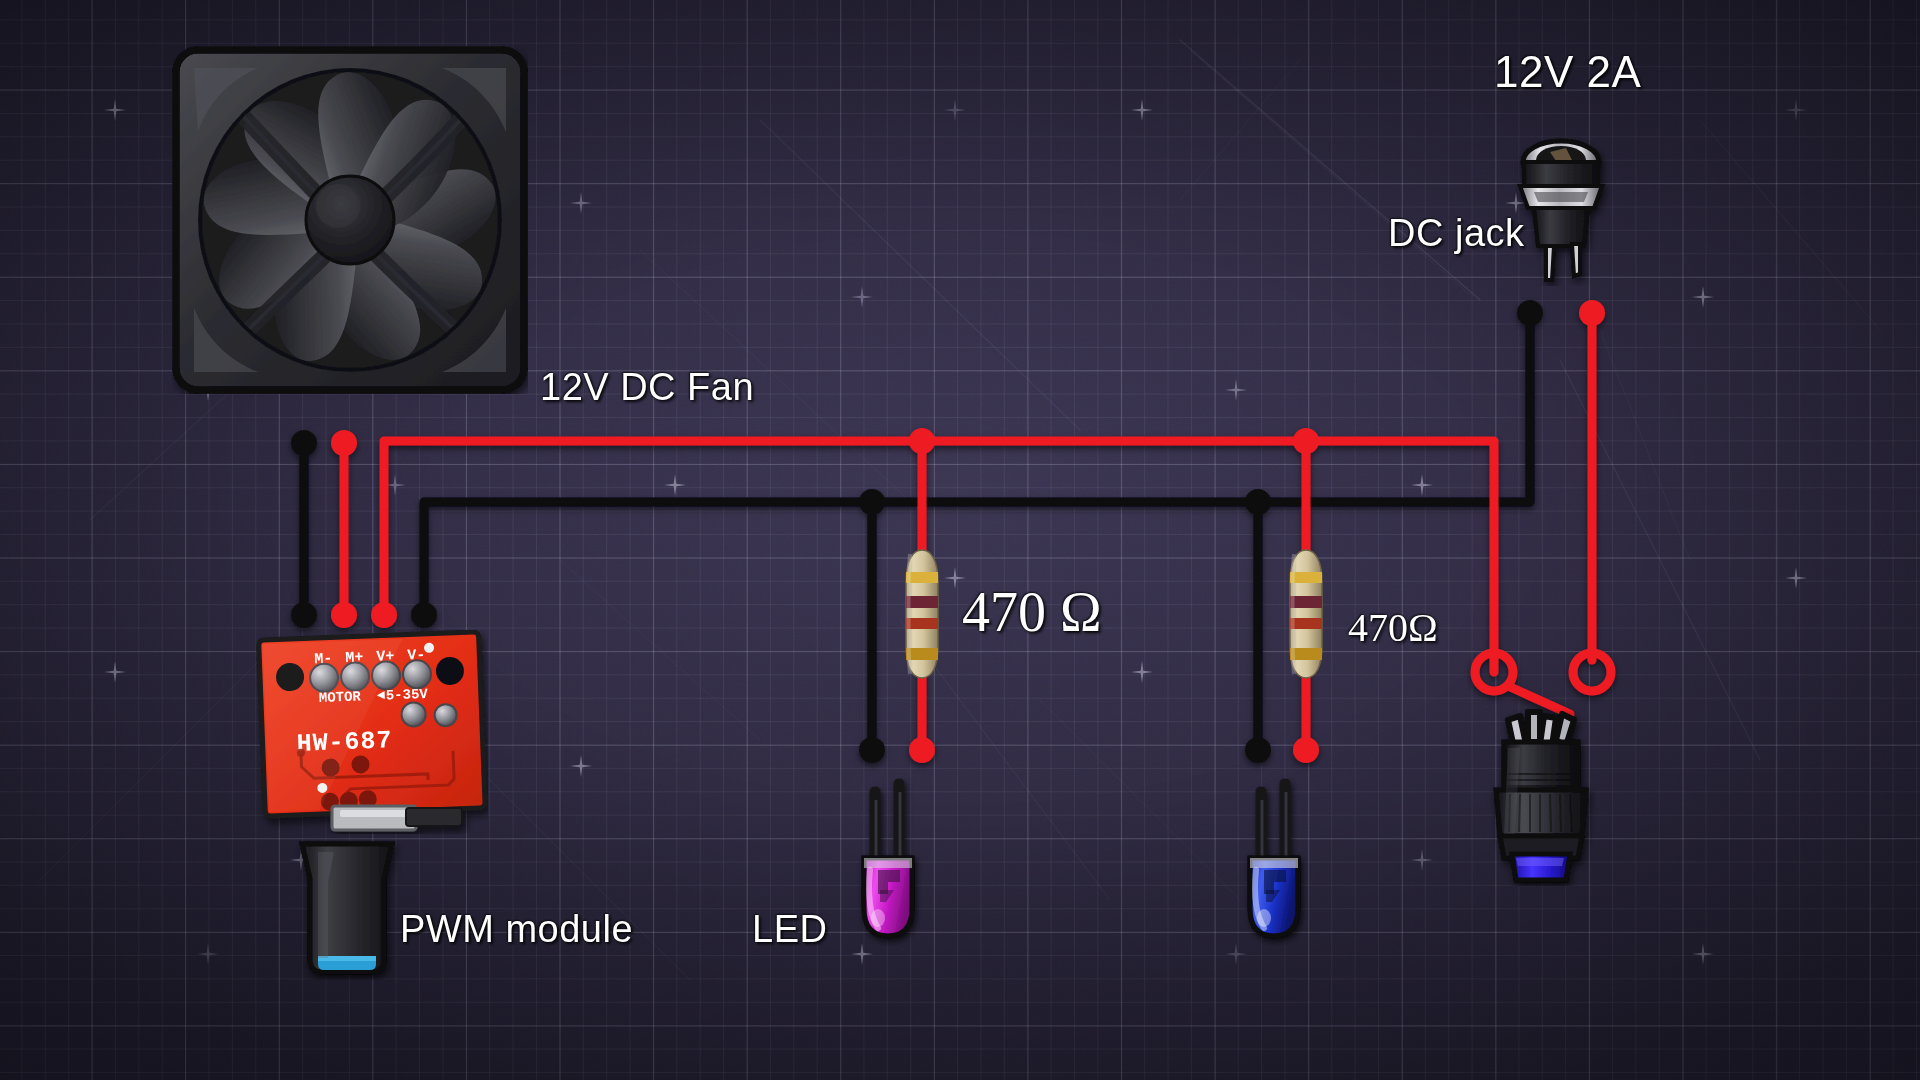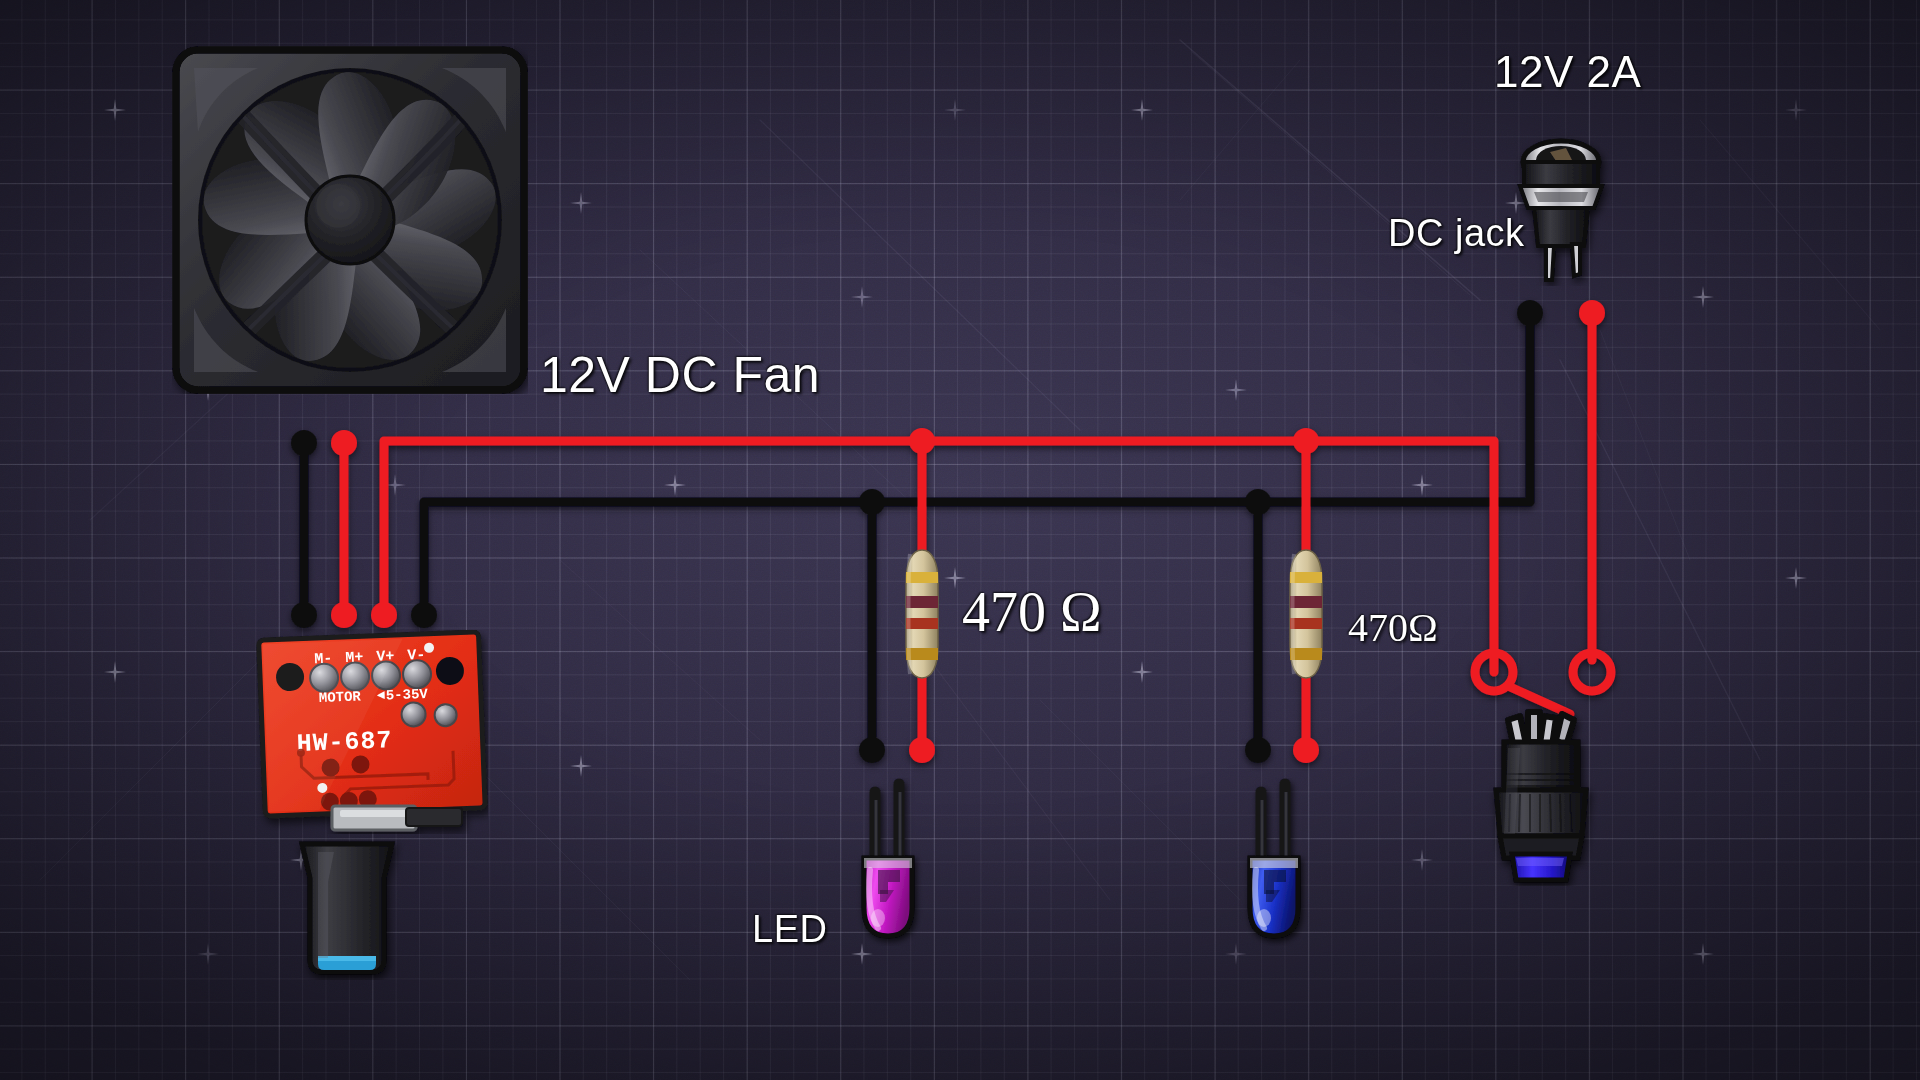--- a/index.html
+++ b/index.html
@@ -574,20 +574,21 @@
         <path d="M18,128 L100,128 L96,150 L22,150 Z" fill="#1d1d22" stroke="#0a0a0c" stroke-width="5"></path>
 
         <path d="M30,146 L88,146 L84,172 L34,172 Z" fill="url(#btnGlow)" stroke="#09090b" stroke-width="5"></path>
         <path d="M34,150 L82,150 L80,158 L36,158 Z" fill="#7a68ff" opacity=".45"></path>
 
         <path d="M26,40 L38,40 L33,126 L22,126 Z" fill="#7a7a86" opacity=".18"></path>
       </g>
     </svg>
   </div>
 
-  <div class="lbl" style="left:540px;top:346px;font-size:50px;text-align:center;">12V DC Fan</div>
+  <div class="lbl" style="left:540px;top:366px;font-size:38px;text-align:center;">12V DC Fan</div>
   <div class="lbl" style="left:1494px;top:47px;font-size:44px;">12V 2A</div>
   <div class="lbl" style="left:1388px;top:212px;font-size:38px;">DC jack</div>
   <div class="lbl serif" style="left:962px;top:580px;font-size:56px;">470 Ω</div>
   <div class="lbl serif" style="left:1348px;top:580px;font-size:40px;margin-top:24px;">470Ω</div>
+  <div class="lbl" style="left:400px;top:908px;font-size:38px;">PWM module</div>
   <div class="lbl" style="left:736px;top:908px;font-size:38px;margin-left:16px;">LED</div>
 
 </div>
 
 </body></html>

